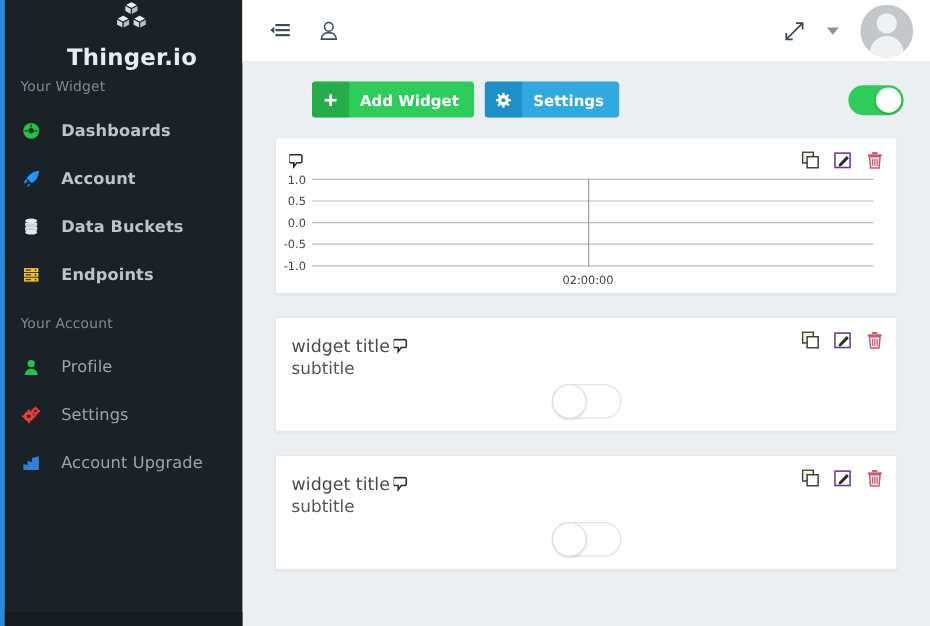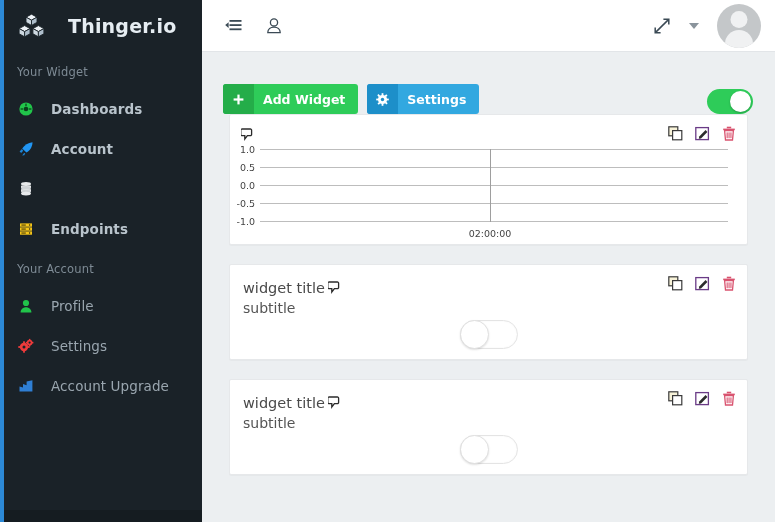--- a/index.html
+++ b/index.html
@@ -19,21 +19,22 @@
     flex: 0 0 202px;
   }
   #sidebar-scrollbar {
     position: absolute; left: 0; top: 0; width: 4px; height: 522px;
     background: #2c89d6;
   }
   .brand {
     height: 52px;
     display: flex; align-items: center;
     padding-left: 18px;
-    gap: 22px;
+    gap: 11px;
+    flex-direction: column;
   }
   .brand-logo { width: 28px; height: 26px; display: block; }
   .brand-text {
     color: #e6edf2;
     font-size: 19px;
     font-weight: bold;
     letter-spacing: .2px;
   }
   .nav-section {
     color: #7e8b95;
@@ -103,23 +104,24 @@
     position: absolute; left: 50%; top: 26px;
     transform: translateX(-50%);
     width: 28px; height: 24px;
     border-radius: 14px 14px 0 0;
     background: #f0f1f2;
   }
 
   
   #toolbar {
     height: 62px;
-    display: flex; align-items: flex-end;
+    display: flex; align-items: center;
     padding: 0 22px 0 21px;
     background: #eceff1;
+    margin-left: 37px;
   }
   .btn {
     display: inline-flex; align-items: stretch;
     height: 30px;
     border-radius: 3px;
     overflow: hidden;
     cursor: pointer;
     border: none;
     font-family: inherit;
   }
@@ -276,20 +278,21 @@
       <span class="nav-icon">
         <svg width="18" height="16" viewBox="0 0 18 16">
             <ellipse cx="9" cy="3" rx="5" ry="1.9" fill="#e8eaec"></ellipse>
             <rect x="4" y="4.6" width="10" height="2.4" fill="#e8eaec"></rect>
             <ellipse cx="9" cy="7" rx="5" ry="1.9" fill="#cfd3d6"></ellipse>
             <rect x="4" y="8.2" width="10" height="2.4" fill="#e8eaec"></rect>
             <ellipse cx="9" cy="10.6" rx="5" ry="1.9" fill="#cfd3d6"></ellipse>
             <ellipse cx="9" cy="12.6" rx="5" ry="1.9" fill="#e8eaec"></ellipse>
           </svg>
       </span>
+      <span class="nav-label">Data Buckets</span>
     </div>
 
     <div class="nav-item">
       <span class="nav-icon">
         <svg width="18" height="16" viewBox="0 0 18 16">
             <rect x="3" y="2.4" width="12" height="3.3" fill="#f5c518"></rect>
             <rect x="3" y="6.4" width="12" height="3.3" fill="#f5c518"></rect>
             <rect x="3" y="10.4" width="12" height="3.3" fill="#f5c518"></rect>
             <rect x="4.4" y="3.6" width="4.4" height="0.9" fill="#2a2200"></rect>
             <rect x="4.4" y="7.6" width="4.4" height="0.9" fill="#2a2200"></rect>

